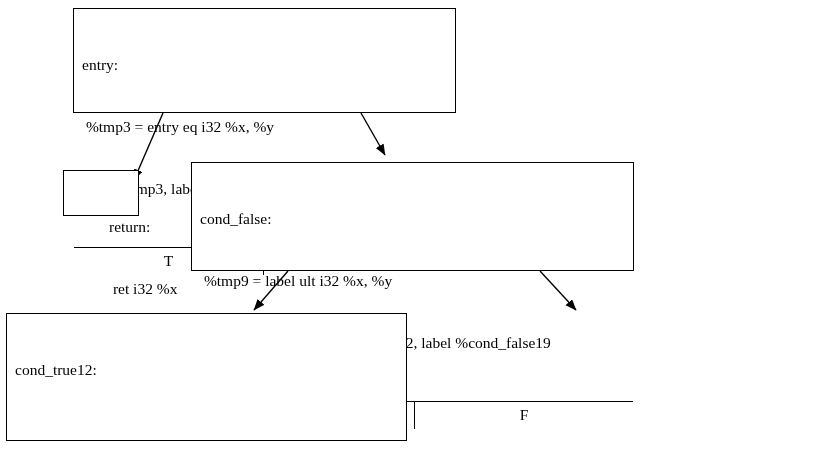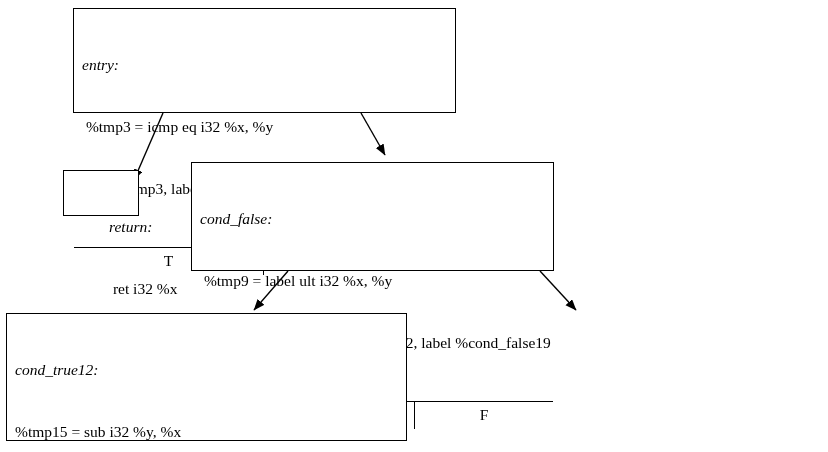--- a/index.html
+++ b/index.html
@@ -51,21 +51,20 @@
     white-space: pre;
   }
   .node-line {
     display: block;
     white-space: pre;
   }
   .node-label {
     
     display: block;
     white-space: pre;
-    font-style: italic;
   }
 
   
   .ports {
     display: flex;
     border-top: 1px solid #000000;
     height: 27px;
   }
   .port {
     flex: 1 1 0;
@@ -91,21 +90,21 @@
     left: 63px;
     top: 170px;
     width: 76px;
     height: 46px;
     padding-left: 37px;
   }
 
   #node-cond-false {
     left: 191px;
     top: 162px;
-    width: 363px;
+    width: 443px;
     height: 109px;
   }
   #node-cond-false .ports .port-t { flex: 0 0 222px; }
 
   #node-cond-true12 {
     left: 6px;
     top: 313px;
     width: 401px;
     height: 128px;
   }
@@ -154,21 +153,21 @@
     </g>
 
     <g>
       <path d="M540,271 L576,310" stroke="#000000" stroke-width="1.4" fill="none" marker-end="url(#arrowhead)"></path>
     </g>
   </svg>
 
   <div class="node" id="node-entry">
     <div class="node-body">
       <span class="node-label">entry:</span>
-      <span class="node-line"> %tmp3 = icmp eq i32 %x, %y</span>
+      <span class="node-line"> %tmp3 = entry eq i32 %x, %y</span>
       <span class="node-line"> br i1 %tmp3, label %return, label %cond_false</span>
     </div>
     <div class="ports">
       <div class="port port-t">T</div>
       <div class="port port-f">F</div>
     </div>
   </div>
 
   <div class="node" id="node-return">
     <div class="node-body">
@@ -185,21 +184,20 @@
     </div>
     <div class="ports">
       <div class="port port-t">T</div>
       <div class="port port-f">F</div>
     </div>
   </div>
 
   <div class="node" id="node-cond-true12">
     <div class="node-body">
       <span class="node-label">cond_true12:</span>
-      <span class="node-line">%tmp15 = sub i32 %y, %x</span>
       
       
     </div>
   </div>
 
 
   <div id="caption">CFG for 'gcd' function</div>
 
 </div>
 

